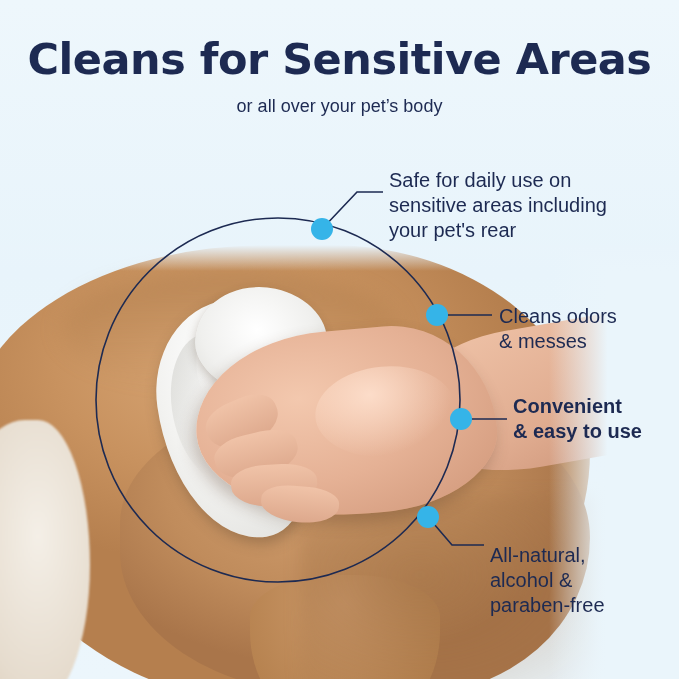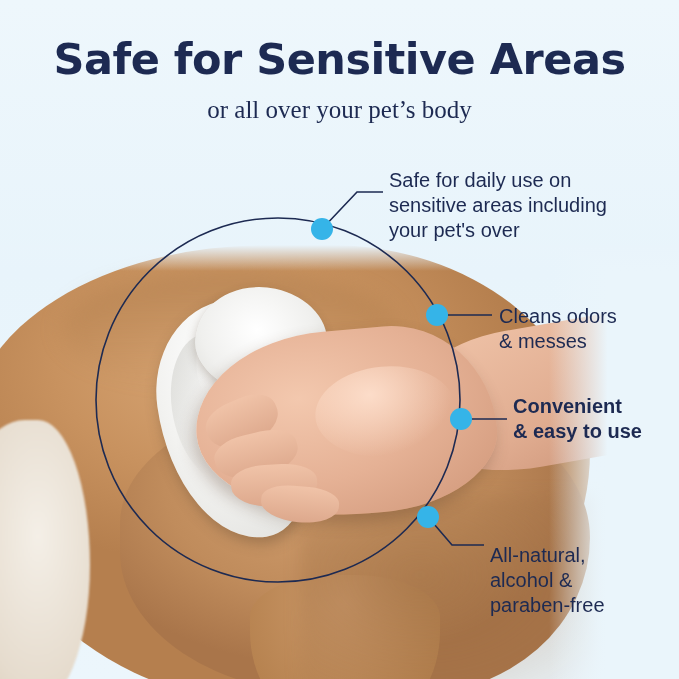--- a/index.html
+++ b/index.html
@@ -30,23 +30,23 @@
     letter-spacing: -0.5px;
     color: #1d2a52;
     font-family: "DejaVu Sans", sans-serif;
   }
   .subhead {
     position: absolute;
     top: 96px;
     left: 0;
     width: 679px;
     text-align: center;
-    font-size: 25px;
+    font-size: 18px;
     color: #1d2a52;
-    font-family: Liberation Serif, serif;
+    font-family: Liberation Sans, sans-serif;
   }
 
   
   .photo {
     position: absolute;
     left: 0;
     top: 245px;
     width: 679px;
     height: 434px;
     overflow: hidden;
@@ -270,40 +270,40 @@
       <div class="finger f2"></div>
       <div class="finger f3"></div>
       <div class="finger f4"></div>
       <div class="knuckle"></div>
     </div>
 
     <div class="photo-right-fade"></div>
     <div class="bg-left-top"></div>
   </div>
 
-  <div class="headline">Safe for Sensitive Areas</div>
+  <div class="headline">Cleans for Sensitive Areas</div>
   <div class="subhead">or all over your pet’s body</div>
 
   <svg class="overlay" viewBox="0 0 679 679">
     <circle cx="278" cy="400" r="182" fill="none" stroke="#1d2a52" stroke-width="1.6"></circle>
 
     <polyline points="322,229 357,192 383,192" fill="none" stroke="#1d2a52" stroke-width="1.6"></polyline>
     <polyline points="437,315 470,315 492,315" fill="none" stroke="#1d2a52" stroke-width="1.6"></polyline>
     <polyline points="461,419 490,419 507,419" fill="none" stroke="#1d2a52" stroke-width="1.6"></polyline>
     <polyline points="428,517 452,545 484,545" fill="none" stroke="#1d2a52" stroke-width="1.6"></polyline>
 
     <circle cx="322" cy="229" r="11" fill="#35b4e8"></circle>
     <circle cx="437" cy="315" r="11" fill="#35b4e8"></circle>
     <circle cx="461" cy="419" r="11" fill="#35b4e8"></circle>
     <circle cx="428" cy="517" r="11" fill="#35b4e8"></circle>
   </svg>
 
   <div class="callout" id="callout-0">Safe for daily use on
 sensitive areas including
-your pet's over</div>
+your pet's rear</div>
   <div class="callout" id="callout-1">Cleans odors
 &amp; messes</div>
   <div class="callout" id="callout-2">Convenient
 &amp; easy to use</div>
   <div class="callout" id="callout-3">All-natural,
 alcohol &amp;
 paraben-free</div>
 
 </div>
 

